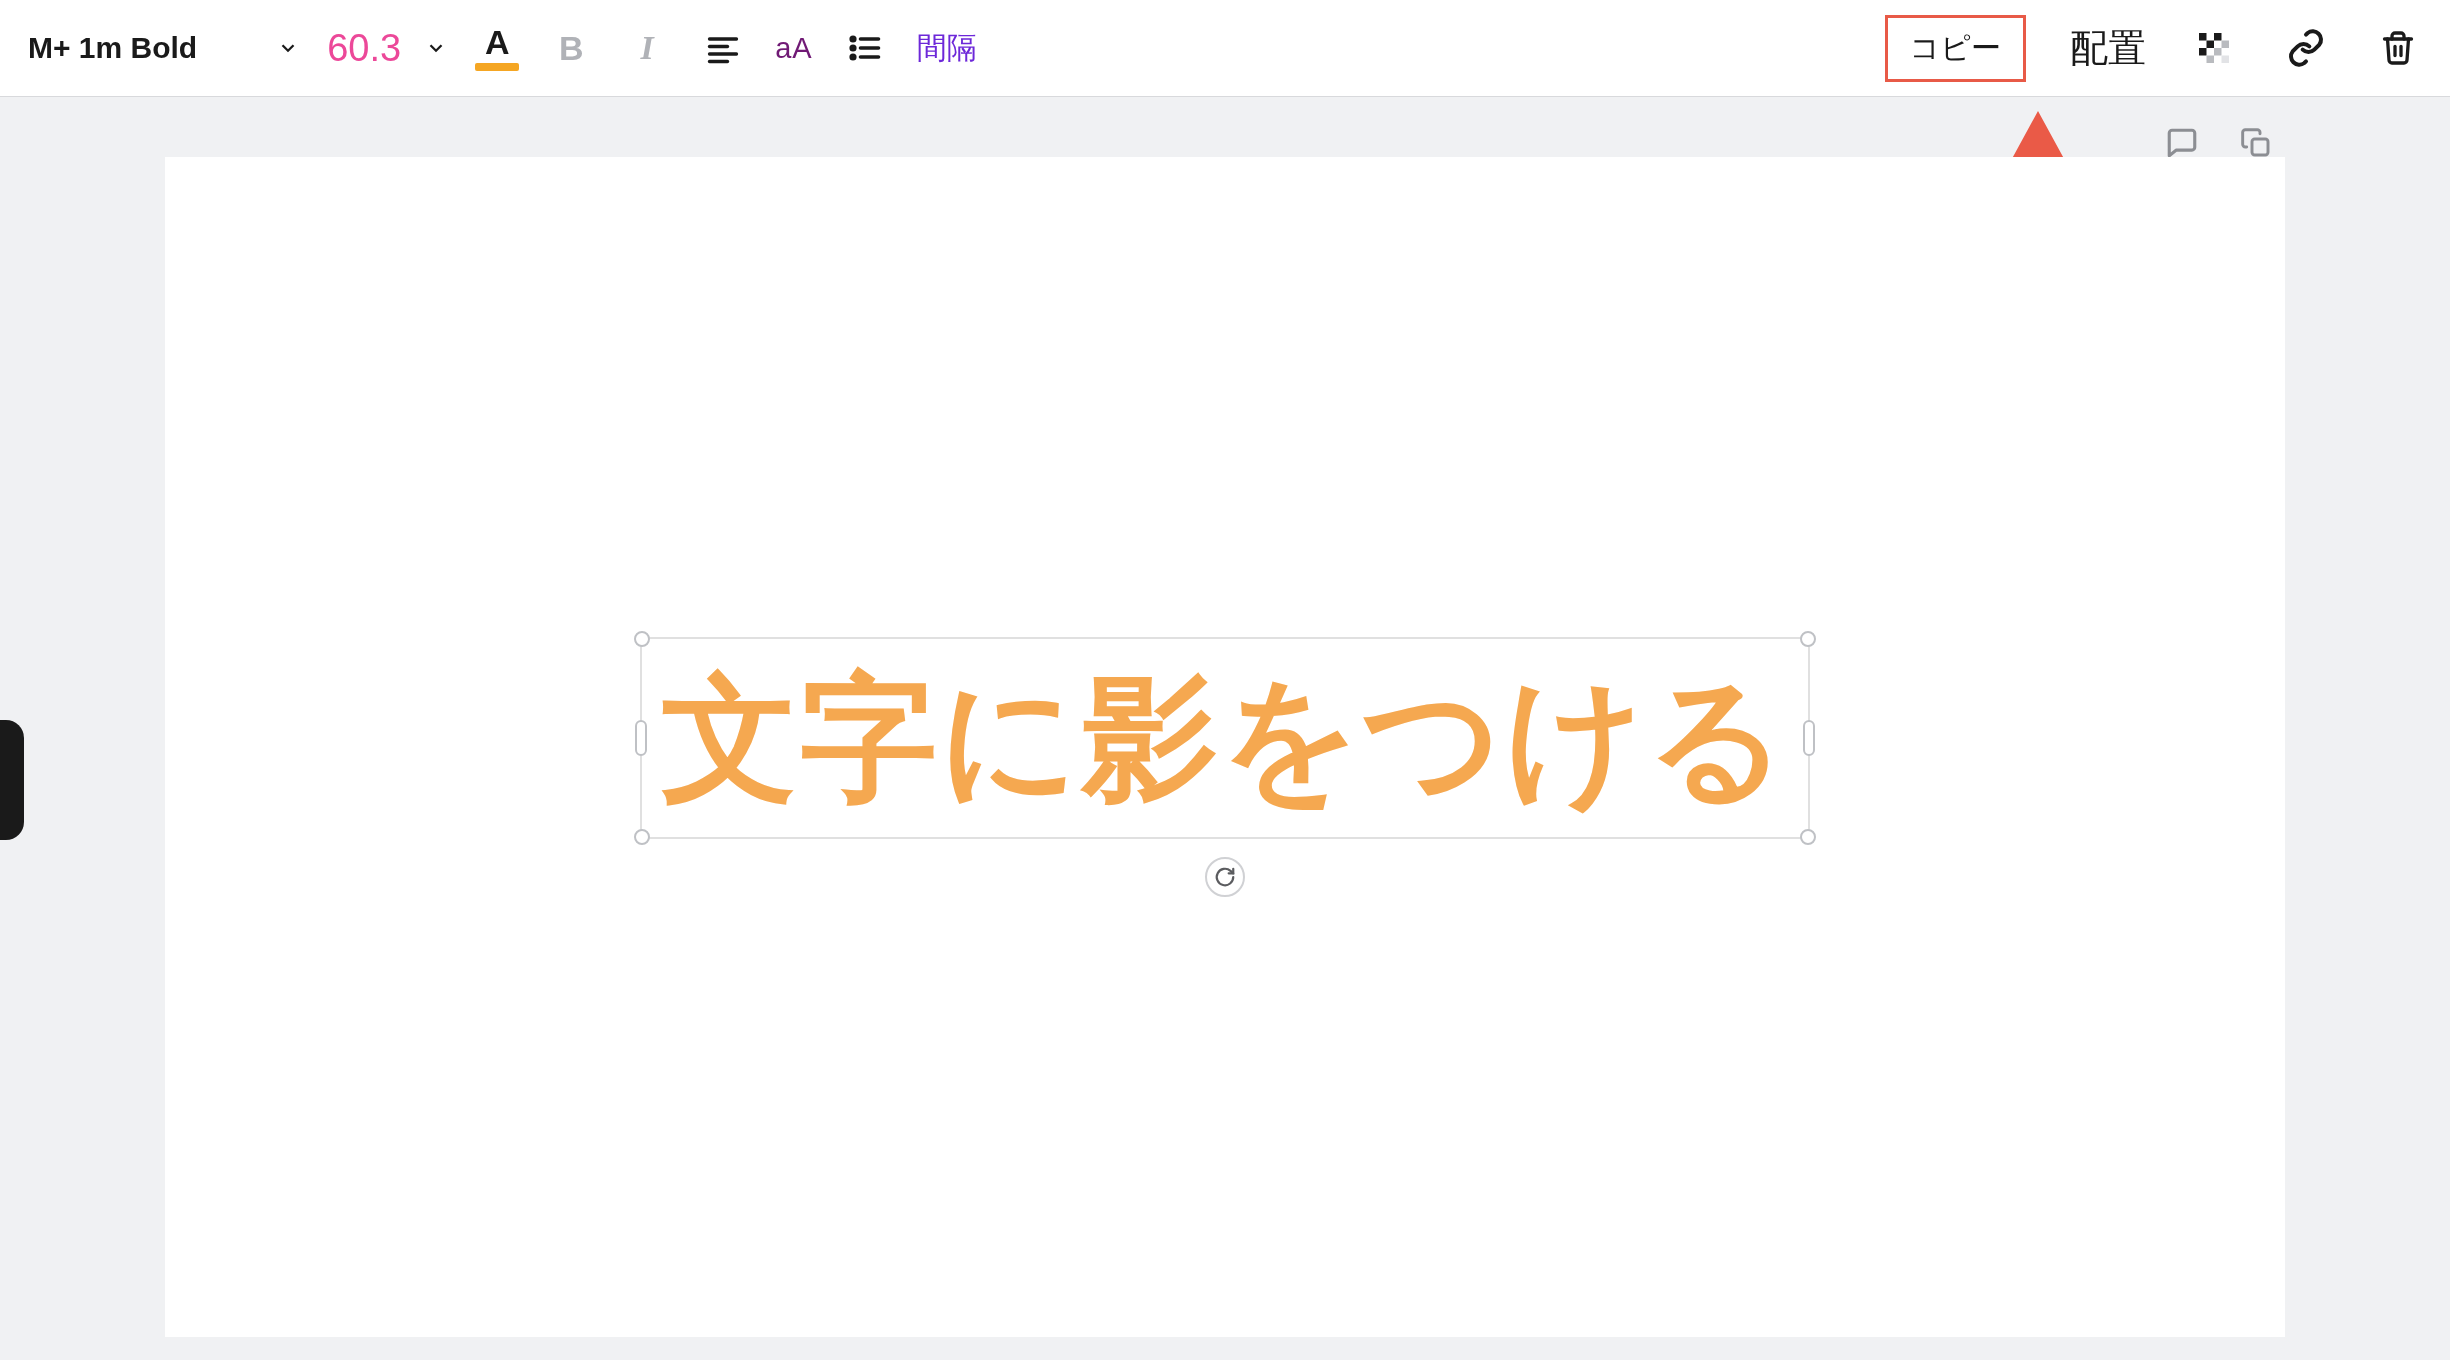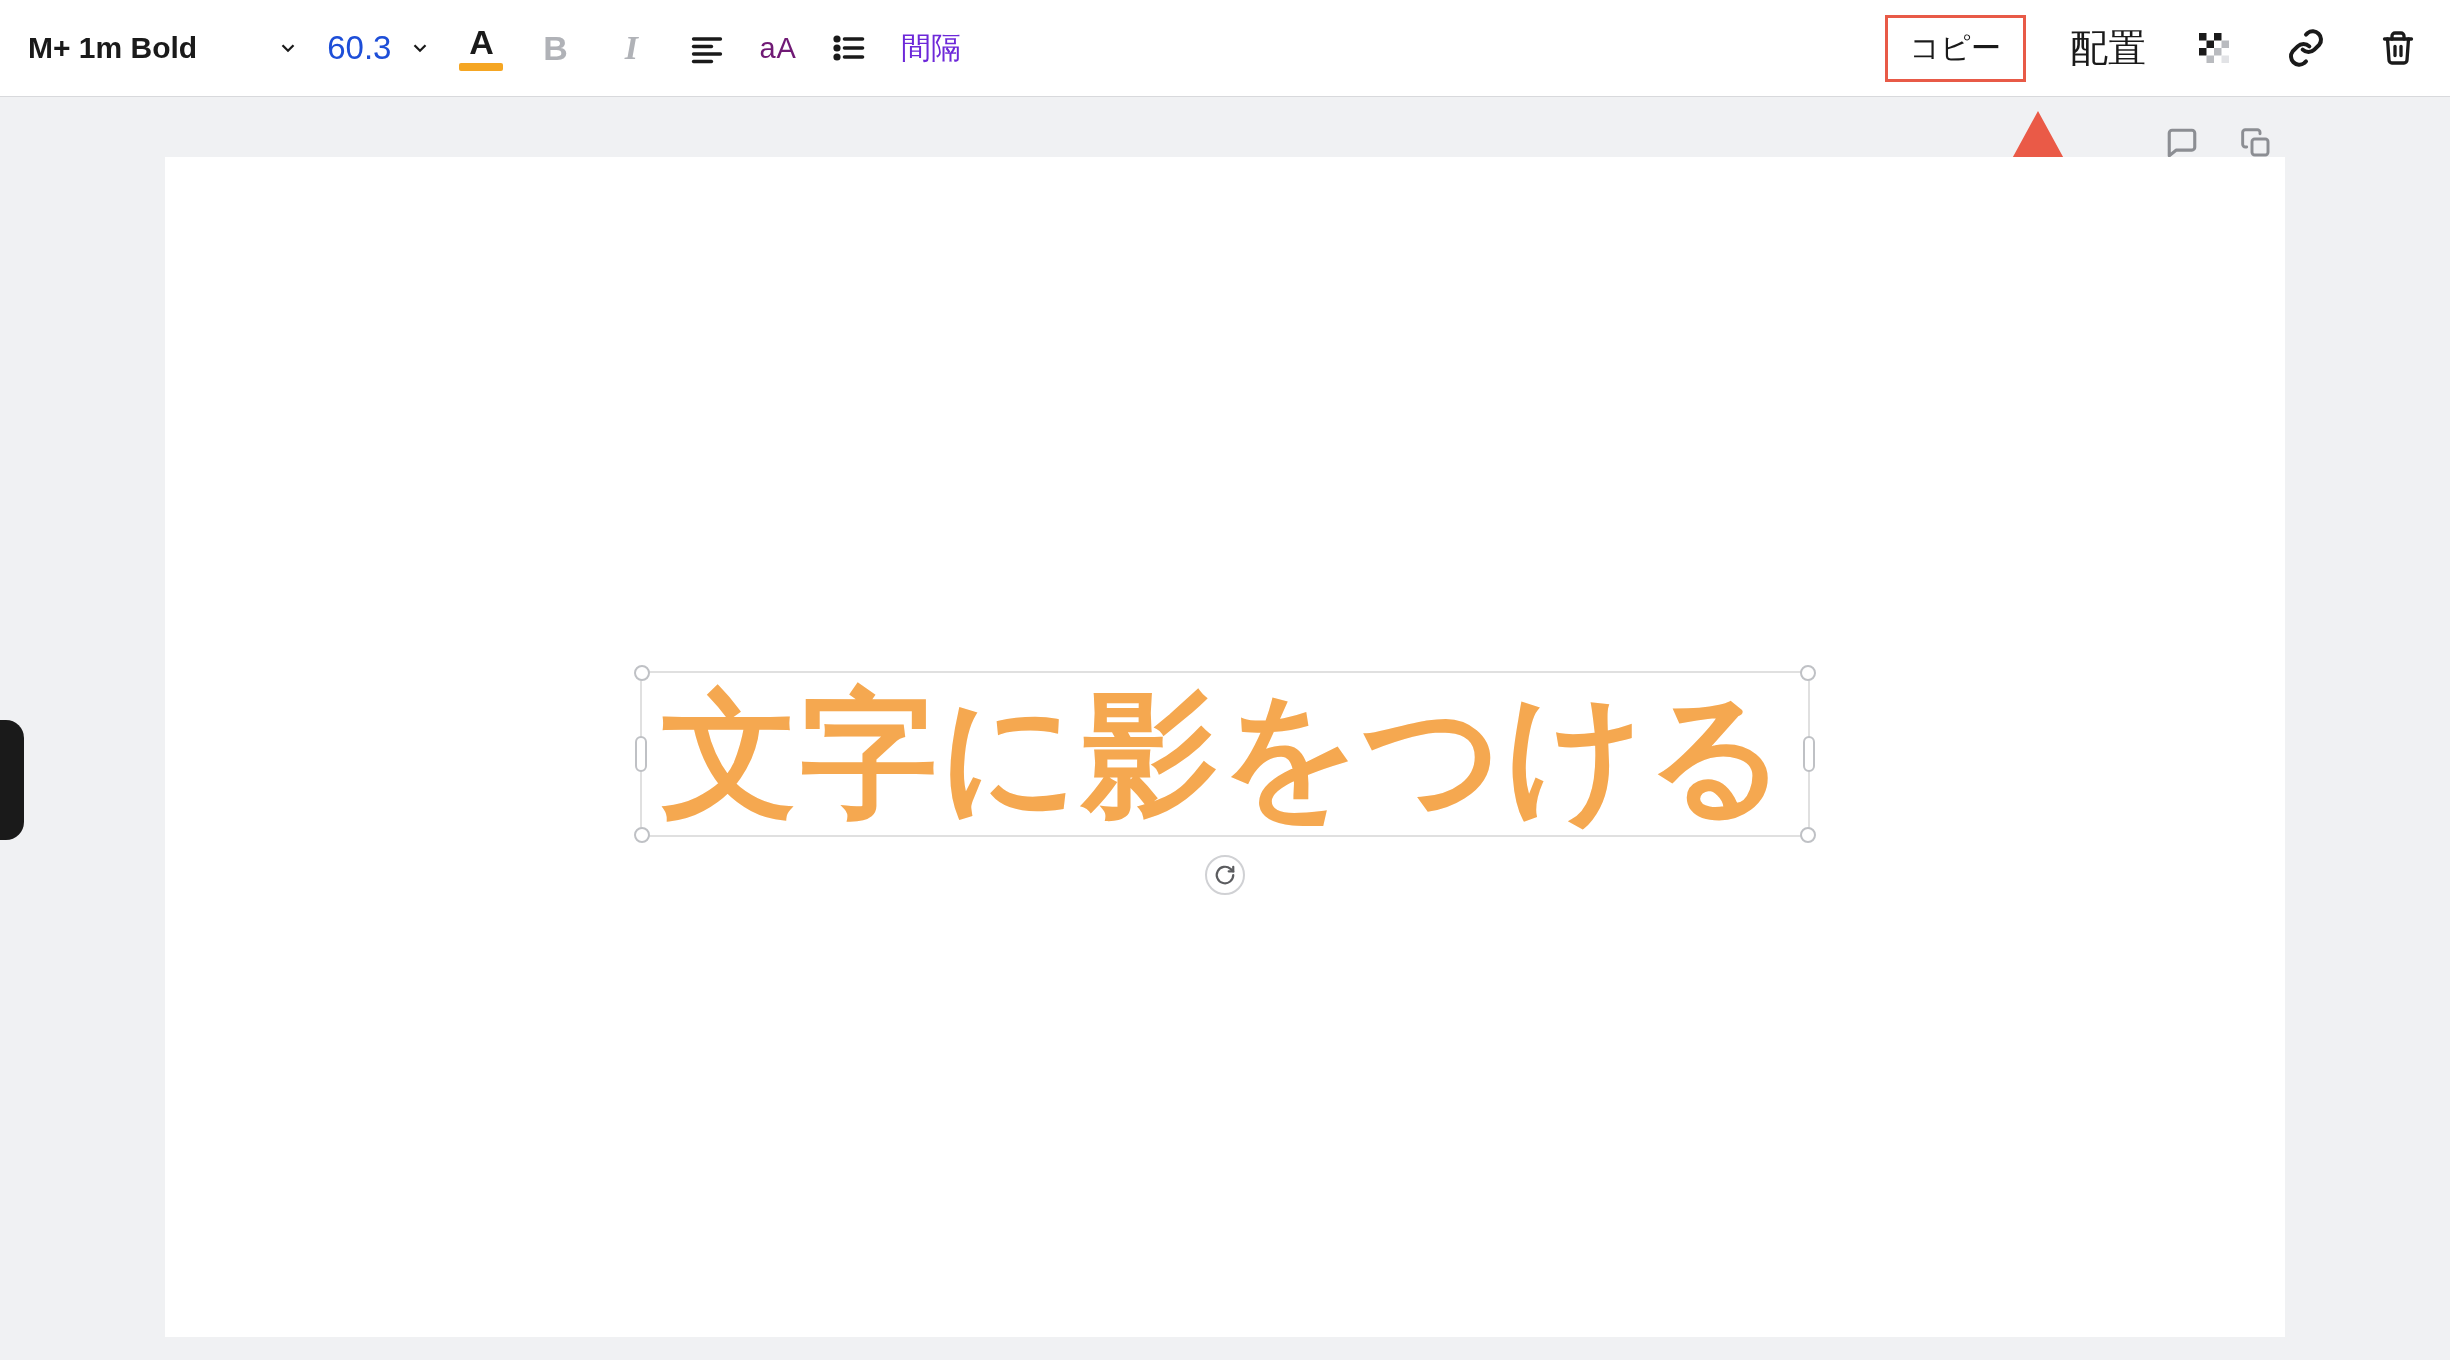--- a/index.html
+++ b/index.html
@@ -26,24 +26,24 @@
       align-items: center;
       gap: 80px;
       cursor: pointer;
       font-size: 30px;
       font-weight: 600;
       color: #1a1a1a;
     }
     .font-size-dd {
       display: flex;
       align-items: center;
-      gap: 18px;
-      cursor: pointer;
-      font-size: 33px;
-      color: #1d4ed8;
+      gap: 24px;
+      cursor: pointer;
+      font-size: 38px;
+      color: #ec4899;
       font-weight: 500;
     }
     .chevron { width: 22px; height: 22px; display:flex; align-items:center; }
     .icon-btn {
       width: 48px;
       height: 48px;
       display: flex;
       align-items: center;
       justify-content: center;
       cursor: pointer;
@@ -93,26 +93,25 @@
       height: 1180px;
       background: #ffffff;
       position: relative;
     }
     .text-box {
       position: absolute;
       top: 480px;
       left: 50%;
       transform: translateX(-50%);
       width: 1170px;
-      height: 166px;
+      height: 202px;
       border: 2px solid #e0e0e0;
       display: flex;
       align-items: center;
       justify-content: center;
-      margin-top: 34px;
     }
     .text-content {
       font-size: 137px;
       font-weight: 800;
       color: #f5a850;
       letter-spacing: 2px;
       white-space: nowrap;
       line-height: 1;
     }
     .handle {

